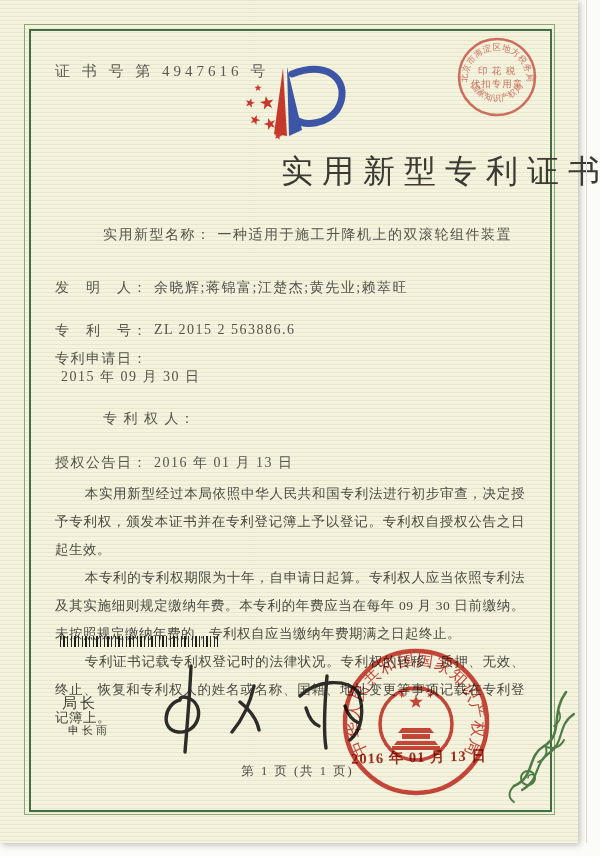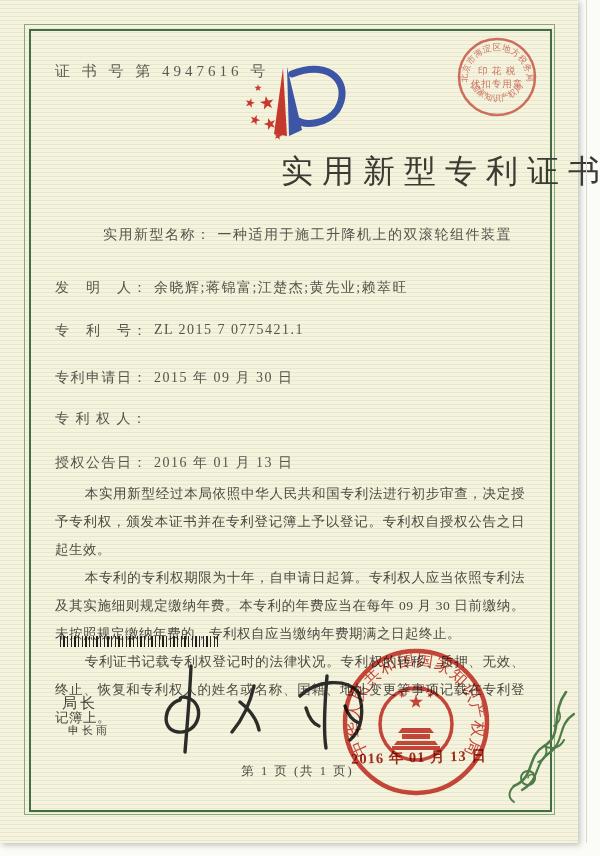--- a/index.html
+++ b/index.html
@@ -36,22 +36,22 @@
   .fields{position:absolute;left:55px;top:226px;width:475px;}
   .field-row{
     display:flex;margin-bottom:0;position:absolute;left:0;white-space:nowrap;
     font-size:14px;color:#56554c;letter-spacing:1.5px;
   }
   .field-label{flex:none;}
   .field-value{margin-left:6px;}
   .row-0{top:0px;margin-left:48px;}
   .row-1{top:53px;}
   .row-2{top:96px;text-align:right;}
-  .row-3{top:143px;}
-  .row-4{top:184px;}
+  .row-3{top:124px;flex-direction:column;}
+  .row-4{top:184px;margin-left:48px;}
   .row-5{top:228px;}
   .body-text{
     position:absolute;left:55px;top:480px;width:470px;
     font-size:13.5px;line-height:28px;color:#4c4b42;
     text-align:justify;letter-spacing:0.5px;
   }
   .body-text p{margin:0;text-indent:2.2em;}
   .barcode{
     position:absolute;left:60px;top:636px;width:158px;height:11px;
     background:repeating-linear-gradient(90deg,
@@ -136,21 +136,21 @@
     <div class="field-row row-0">
       <span class="field-label">实用新型名称：</span>
       <span class="field-value">一种适用于施工升降机上的双滚轮组件装置</span>
     </div>
     <div class="field-row row-1">
       <span class="field-label">发　明　人：</span>
       <span class="field-value">余晓辉;蒋锦富;江楚杰;黄先业;赖萃旺</span>
     </div>
     <div class="field-row row-2">
       <span class="field-label">专　利　号：</span>
-      <span class="field-value">ZL 2015 7 0775421.1</span>
+      <span class="field-value">ZL 2015 2 563886.6</span>
     </div>
     <div class="field-row row-3">
       <span class="field-label">专利申请日：</span>
       <span class="field-value">2015 年 09 月 30 日</span>
     </div>
     <div class="field-row row-4">
       <span class="field-label">专 利 权 人：</span>
     </div>
     <div class="field-row row-5">
       <span class="field-label">授权公告日：</span>

